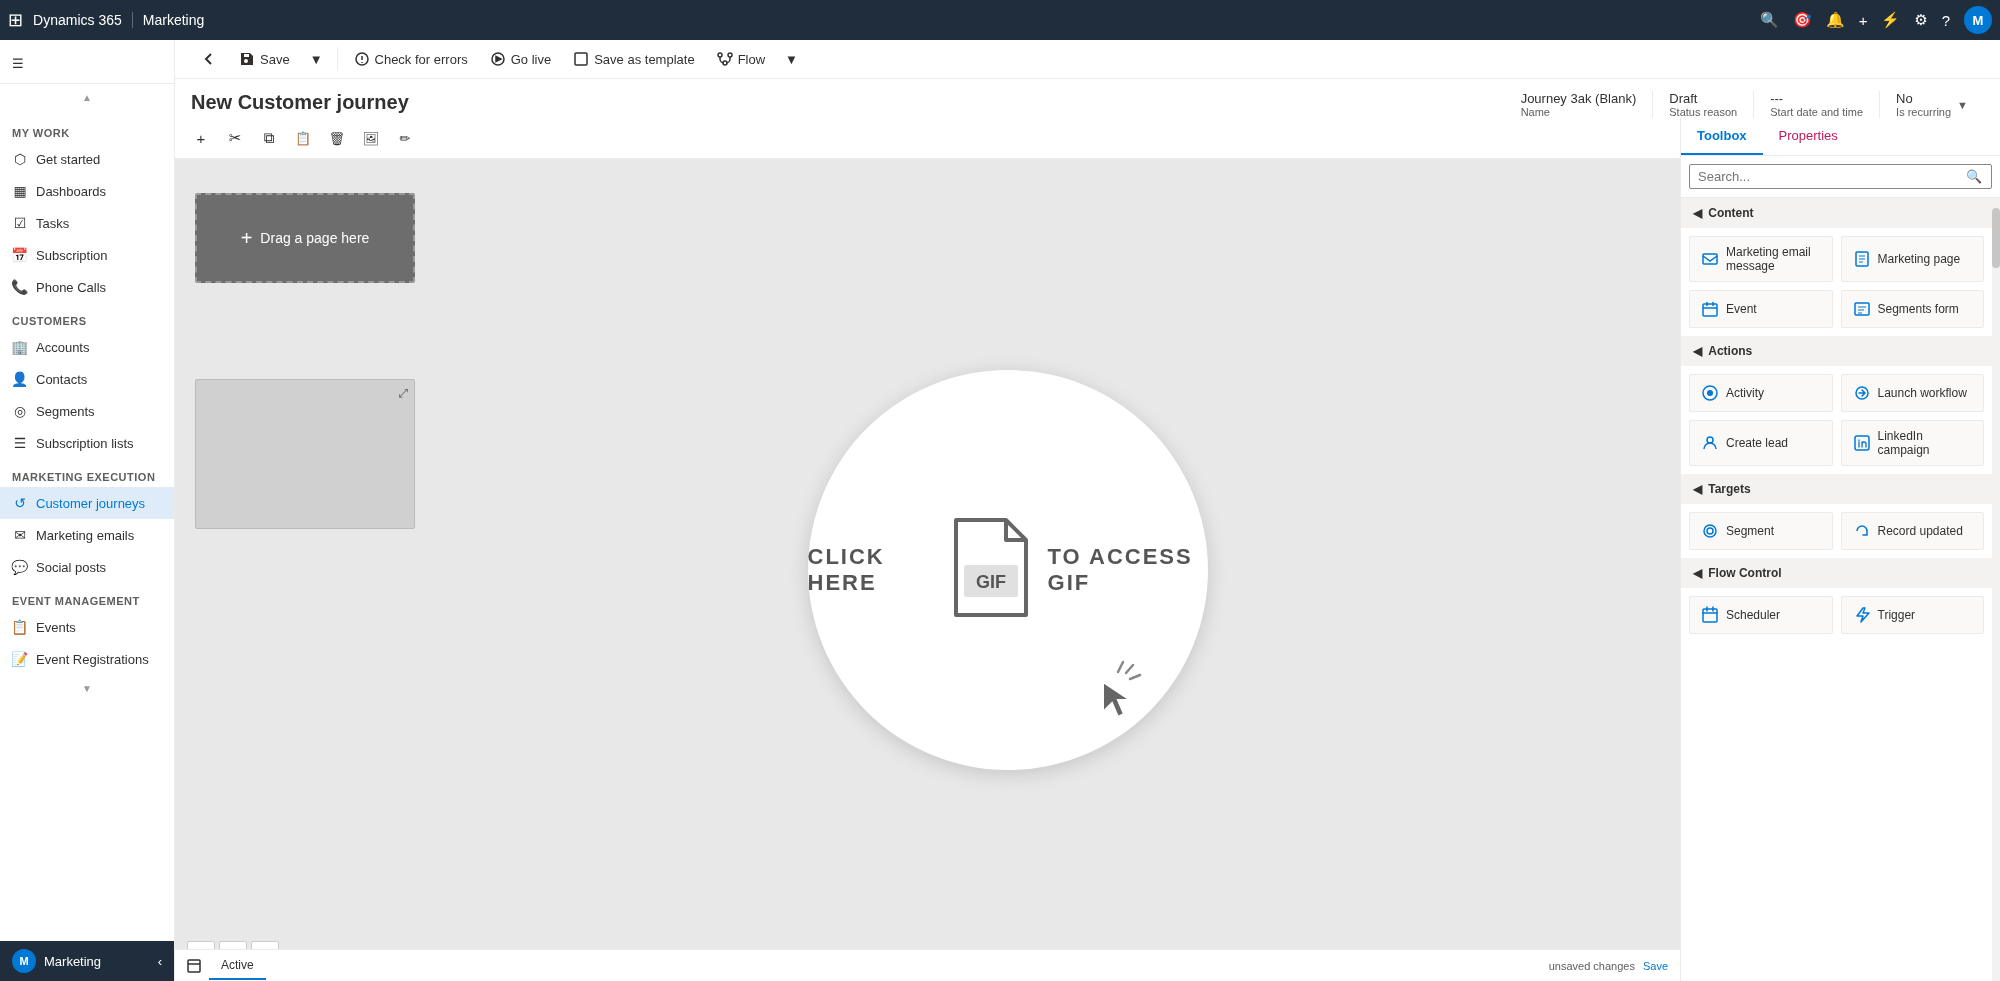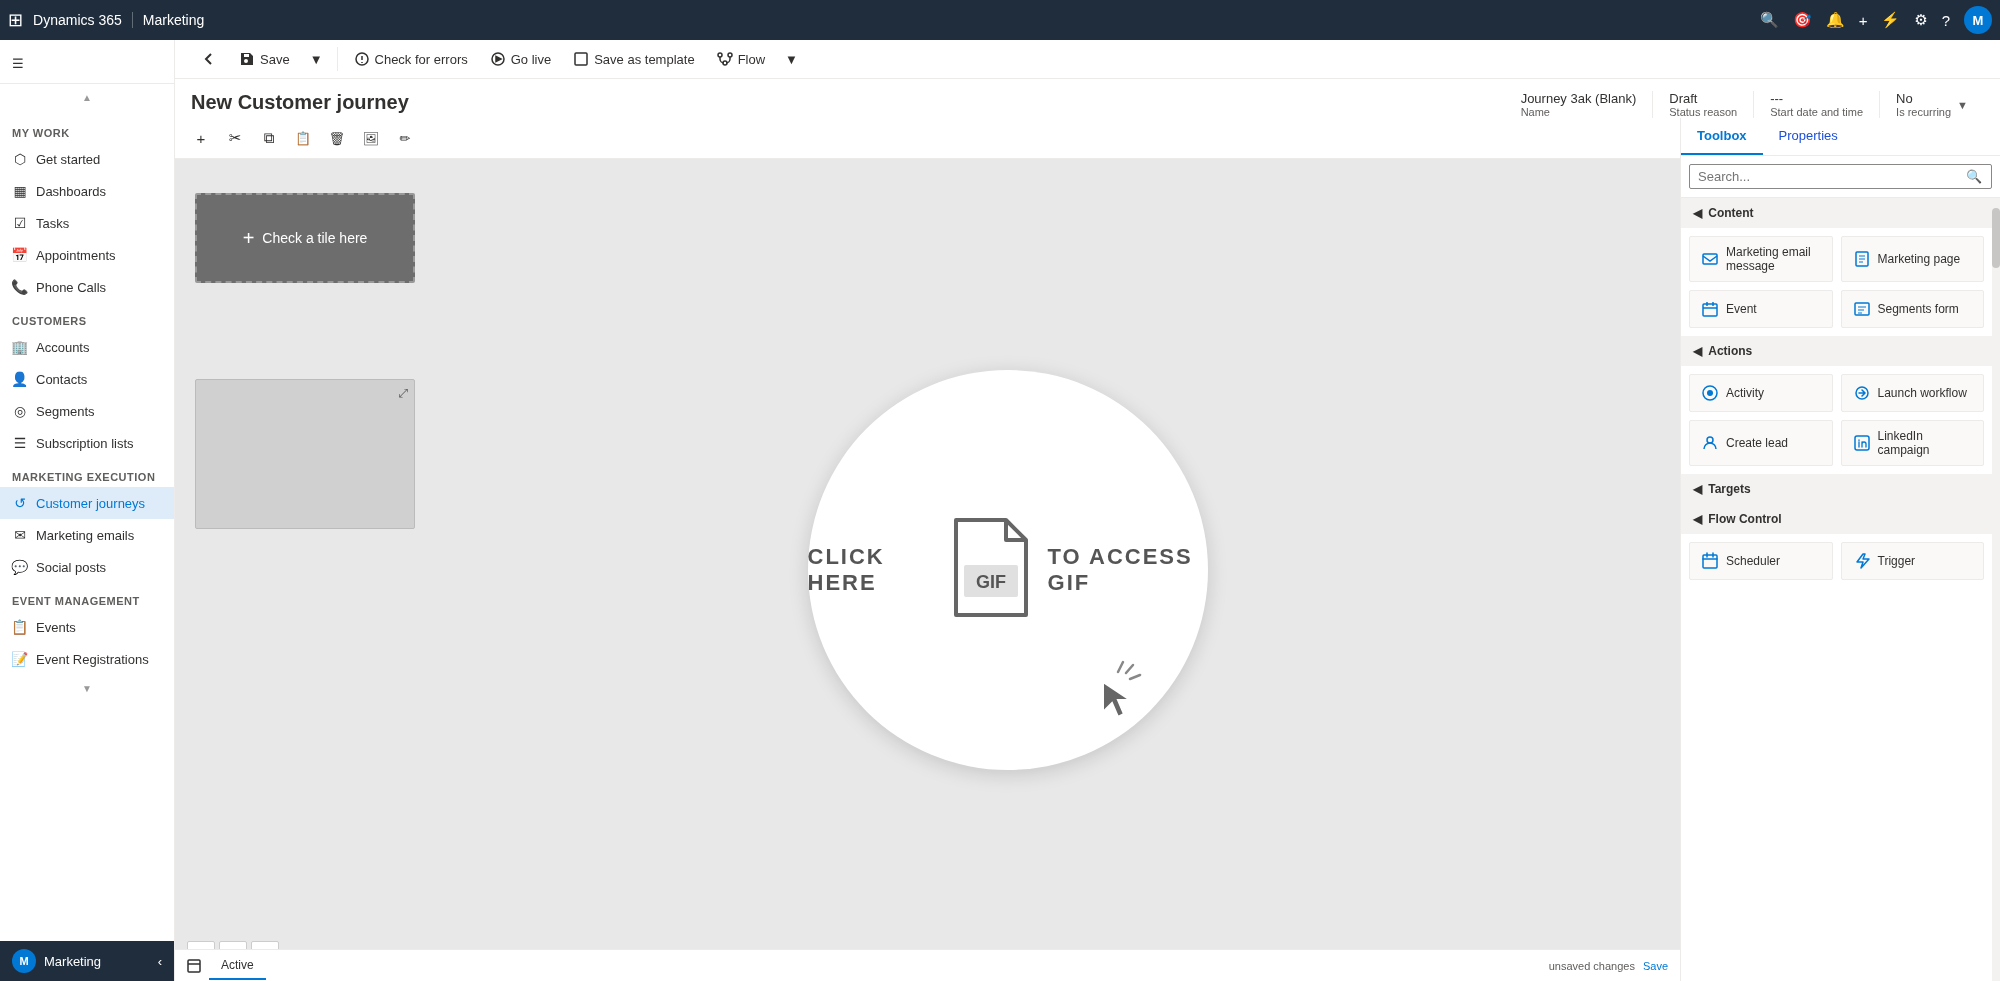--- a/index.html
+++ b/index.html
@@ -77,21 +77,21 @@
 
     
     .canvas-zoom-bar { position: absolute; bottom: 12px; left: 12px; display: flex; align-items: center; gap: 4px; }
     .zoom-btn { width: 28px; height: 28px; background: #fff; border: 1px solid #ccc; border-radius: 2px; display: flex; align-items: center; justify-content: center; cursor: pointer; font-size: 14px; color: #323130; }
     .canvas-status-tab { position: absolute; bottom: 0; left: 0; right: 0; height: 32px; background: #fff; border-top: 1px solid #edebe9; display: flex; align-items: center; padding: 0 12px; gap: 8px; font-size: 12px; }
     .status-tab-item { padding: 6px 12px; cursor: pointer; border-bottom: 2px solid #0078d4; font-size: 12px; color: #323130; }
 
     
     .right-panel { width: 320px; background: #fff; border-left: 1px solid #edebe9; display: flex; flex-direction: column; flex-shrink: 0; overflow-y: auto; }
     .right-panel-tabs { display: flex; border-bottom: 1px solid #edebe9; flex-shrink: 0; }
-    .right-panel-tab { padding: 10px 16px; cursor: pointer; font-size: 13px; color: #1d4ed8; border-bottom: 2px solid transparent; }
+    .right-panel-tab { padding: 10px 16px; cursor: pointer; font-size: 13px; color: #be185d; border-bottom: 2px solid transparent; }
     .right-panel-tab.active { color: #0078d4; border-bottom-color: #0078d4; font-weight: 600; }
     .right-panel-search { padding: 8px; border-bottom: 1px solid #edebe9; display: flex; align-items: center; }
     .search-input-wrap { flex: 1; display: flex; align-items: center; border: 1px solid #8a8886; border-radius: 2px; padding: 4px 8px; gap: 6px; }
     .search-input-wrap input { border: none; outline: none; flex: 1; font-size: 13px; color: #323130; }
     .right-panel-section { flex-shrink: 0; }
     .right-panel-section-header { display: flex; align-items: center; gap: 6px; padding: 8px 12px; background: #f3f2f1; font-size: 12px; font-weight: 600; color: #323130; cursor: pointer; }
     .right-panel-grid { display: grid; grid-template-columns: 1fr 1fr; gap: 8px; padding: 8px; }
     .toolbox-item { display: flex; align-items: center; gap: 6px; padding: 8px 10px; border: 1px solid #edebe9; border-radius: 2px; cursor: pointer; background: #faf9f8; font-size: 12px; color: #323130; }
     .toolbox-icon { width: 20px; height: 20px; display: flex; align-items: center; justify-content: center; color: #0078d4; font-size: 14px; flex-shrink: 0; }
     .right-panel-scrollbar { width: 8px; background: #f3f2f1; }
@@ -138,21 +138,21 @@
     <div class="sidebar-item">
       <span class="sidebar-item-icon">▦</span>
       <span>Dashboards</span>
     </div>
     <div class="sidebar-item">
       <span class="sidebar-item-icon">☑</span>
       <span>Tasks</span>
     </div>
     <div class="sidebar-item">
       <span class="sidebar-item-icon">📅</span>
-      <span>Appointments</span>
+      <span>Subscription</span>
     </div>
     <div class="sidebar-item">
       <span class="sidebar-item-icon">📞</span>
       <span>Phone Calls</span>
     </div>
 
     <div class="sidebar-section-header">Customers</div>
     <div class="sidebar-item">
       <span class="sidebar-item-icon">🏢</span>
       <span>Accounts</span>
@@ -289,21 +289,21 @@
           <button class="design-tool-btn" title="Paste" style="font-size:13px;">📋</button>
           <button class="design-tool-btn" title="Delete" style="font-size:13px;">🗑</button>
           <button class="design-tool-btn" title="Image" style="font-size:13px;">🖼</button>
           <button class="design-tool-btn" title="Edit" style="font-size:13px;">✏</button>
         </div>
 
         <div class="canvas">
           <div style="display:flex; flex-direction:column; gap: 16px; padding-top: 4px;">
             <div class="tile-placeholder">
               <span class="tile-placeholder-plus">+</span>
-              <span>Check a tile here</span>
+              <span>Drag a page here</span>
             </div>
             <div class="canvas-tile-preview">
               <div class="canvas-tile-expand">⤢</div>
             </div>
           </div>
 
           <div class="gif-overlay">
             <div class="gif-overlay-text-top">CLICK HERE</div>
             <div class="gif-icon">
               <svg width="90" height="110" viewBox="0 0 90 110" fill="none" xmlns="http://www.w3.org/2000/svg">
@@ -470,20 +470,40 @@
                   <span>LinkedIn campaign</span>
                 </div>
               </div>
             </div>
 
             <div class="right-panel-section">
               <div class="right-panel-section-header">
                 <span>◀</span>
                 <span>Targets</span>
               </div>
+              <div class="right-panel-grid">
+                <div class="toolbox-item">
+                  <div class="toolbox-icon">
+                    <svg width="18" height="18" viewBox="0 0 18 18" fill="none">
+                        <circle cx="9" cy="9" r="6" stroke="#0078d4" stroke-width="1.5"></circle>
+                        <circle cx="9" cy="9" r="3" stroke="#0078d4" stroke-width="1.5"></circle>
+                      </svg>
+                  </div>
+                  <span>Segment</span>
+                </div>
+                <div class="toolbox-item">
+                  <div class="toolbox-icon">
+                    <svg width="18" height="18" viewBox="0 0 18 18" fill="none">
+                        <path d="M14 9A5 5 0 104 9" stroke="#0078d4" stroke-width="1.5"></path>
+                        <path d="M14 9v4h-4" stroke="#0078d4" stroke-width="1.5" stroke-linecap="round"></path>
+                      </svg>
+                  </div>
+                  <span>Record updated</span>
+                </div>
+              </div>
             </div>
 
             <div class="right-panel-section">
               <div class="right-panel-section-header">
                 <span>◀</span>
                 <span>Flow Control</span>
               </div>
               <div class="right-panel-grid">
                 <div class="toolbox-item">
                   <div class="toolbox-icon">

